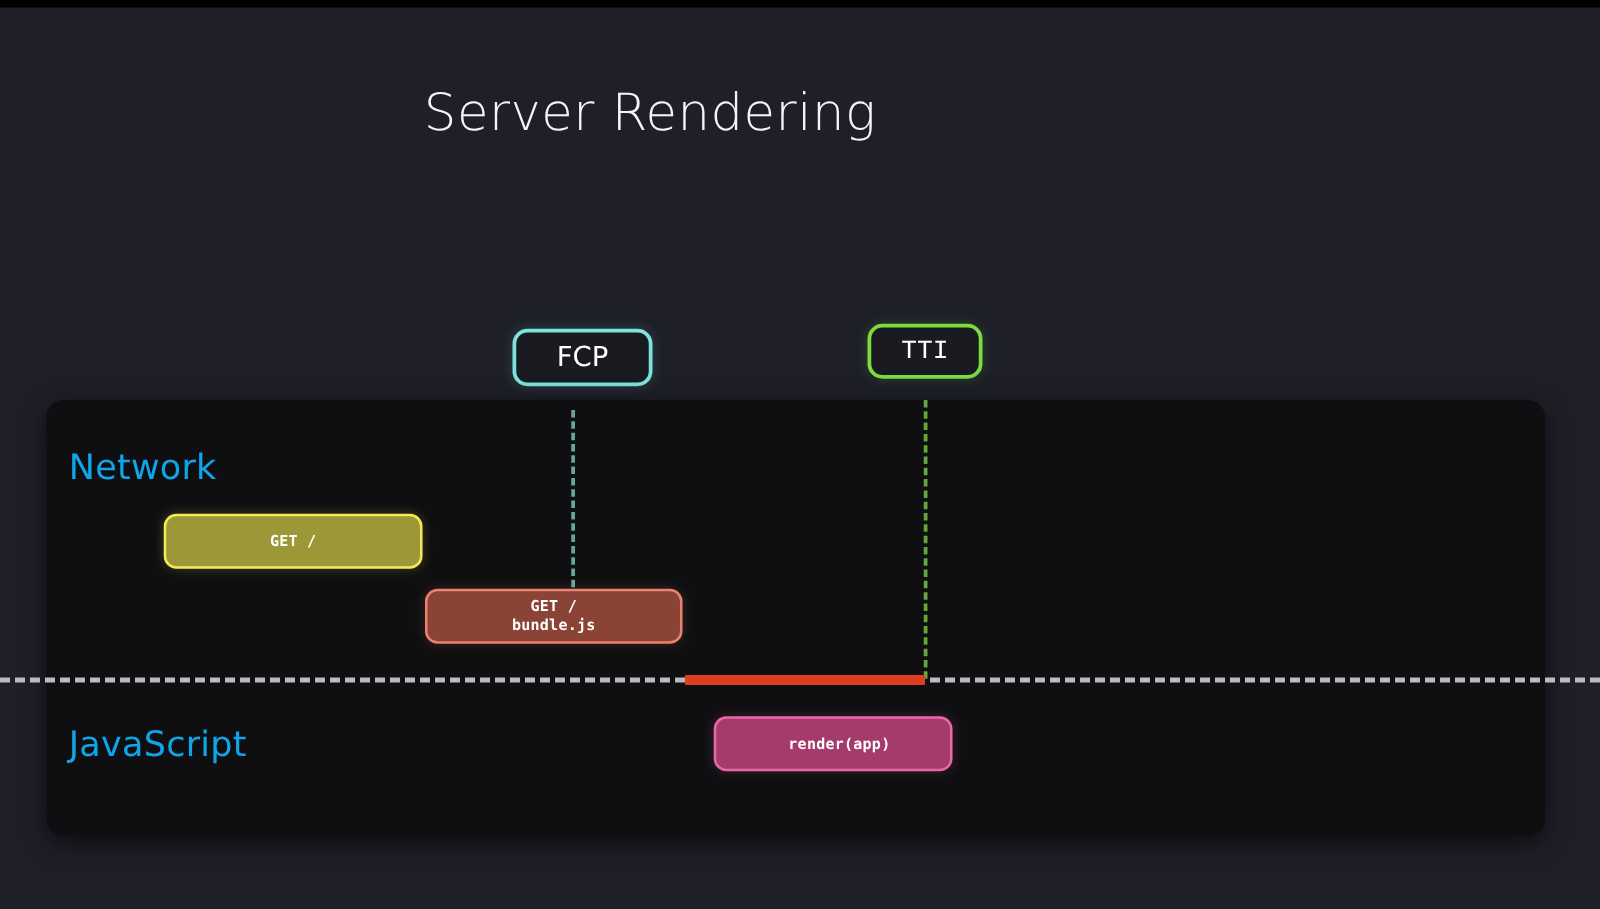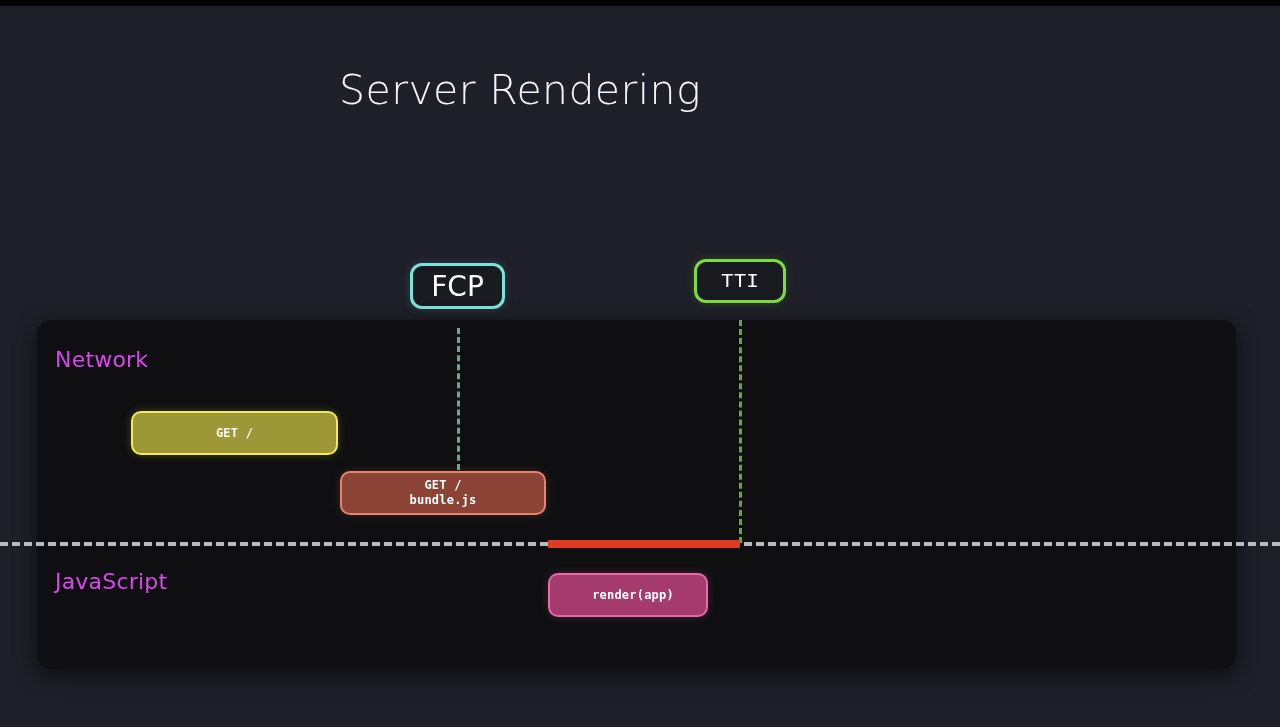--- a/index.html
+++ b/index.html
@@ -57,25 +57,25 @@
     background: #191b20;
     border-style: solid;
     border-radius: 12px;
     color: #ffffff;
     font-family: "DejaVu Sans", sans-serif;
     font-weight: 400;
   }
   .badge-fcp {
     left: 410px;
     top: 263px;
-    width: 95px;
+    width: 112px;
     height: 46px;
     border-width: 3px;
     border-color: #7ce3dc;
-    font-size: 28px;
+    font-size: 22px;
     box-shadow: 0 0 10px rgba(124, 227, 220, 0.18);
   }
   .badge-tti {
     left: 694px;
     top: 259px;
     width: 92px;
     height: 44px;
     border-width: 3px;
     border-color: #7ddc3d;
     font-size: 21px;
@@ -91,25 +91,26 @@
     width: 1199px;
     height: 349px;
     background: #0f0f11;
     border-radius: 14px;
     box-shadow: 0 6px 22px rgba(0, 0, 0, 0.55);
     overflow: visible;
   }
 
   .lane-label {
     position: absolute;
-    color: #d946ef;
-    font-size: 22px;
+    color: #0ea5e9;
+    font-size: 28px;
     font-weight: 400;
     font-family: "DejaVu Sans", sans-serif;
     letter-spacing: 0.2px;
+    margin-top: 10px;
   }
   .lane-label-network { left: 18px; top: 27px; }
   .lane-label-js      { left: 18px; top: 249px; text-align: center; }
 
   
   .guide {
     position: absolute;
     width: 0;
     border-left-width: 3px;
     border-left-style: dashed;
@@ -182,23 +183,23 @@
   .bar-get-bundle {
     left: 303px;       
     top: 151px;        
     width: 206px;
     height: 44px;
     background: #8b4335;
     border-color: #e8836d;
     box-shadow: 0 0 9px rgba(232, 131, 109, 0.2);
   }
   .bar-render-app {
-    left: 511px;       
+    left: 534px;       
     top: 253px;        
-    width: 160px;
+    width: 191px;
     height: 44px;
     background: #a53a6d;
     border-color: #e868a9;
     box-shadow: 0 0 9px rgba(232, 104, 169, 0.22);
     padding-left: 10px;
   }
 
   .bar-line { display: block; }
 </style>
 </head>

